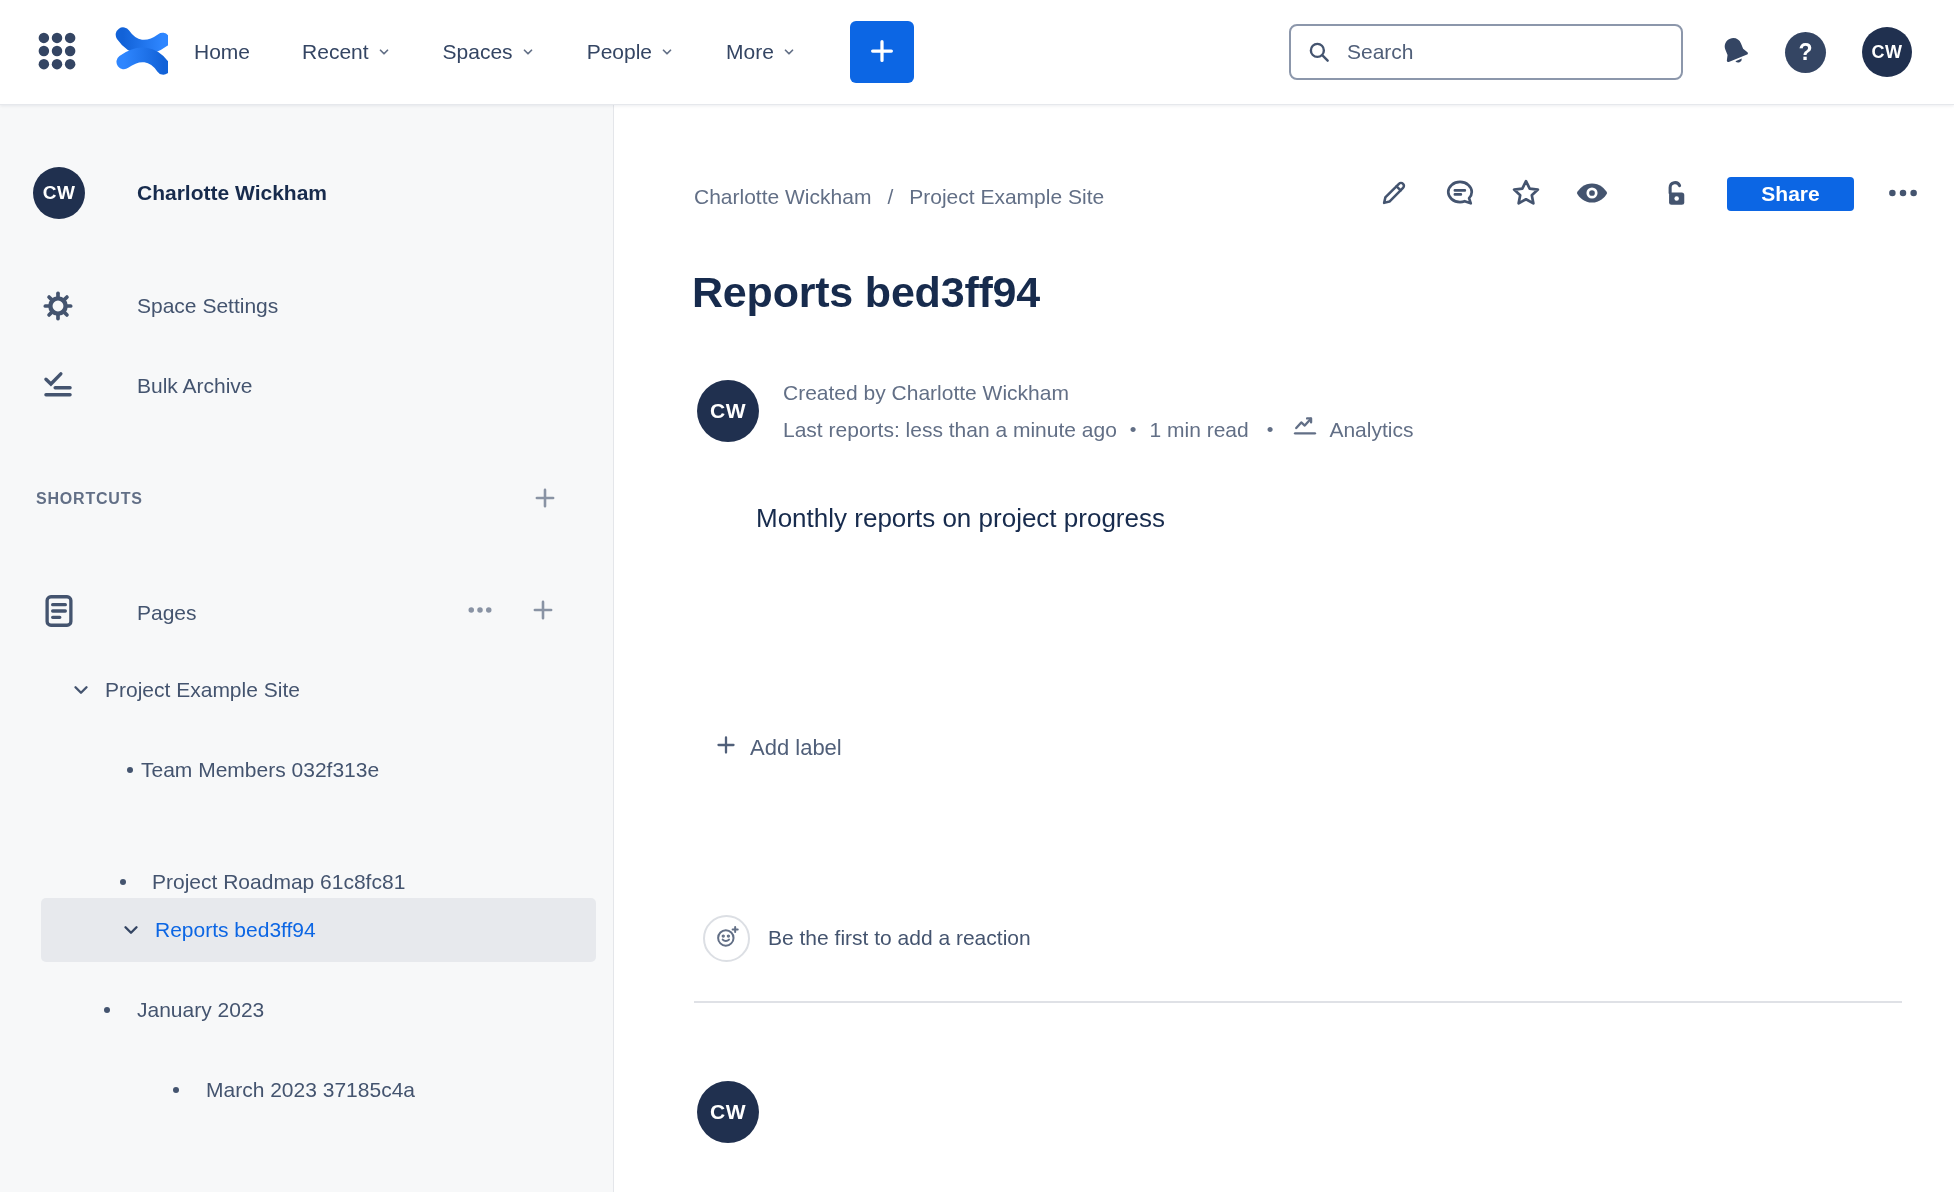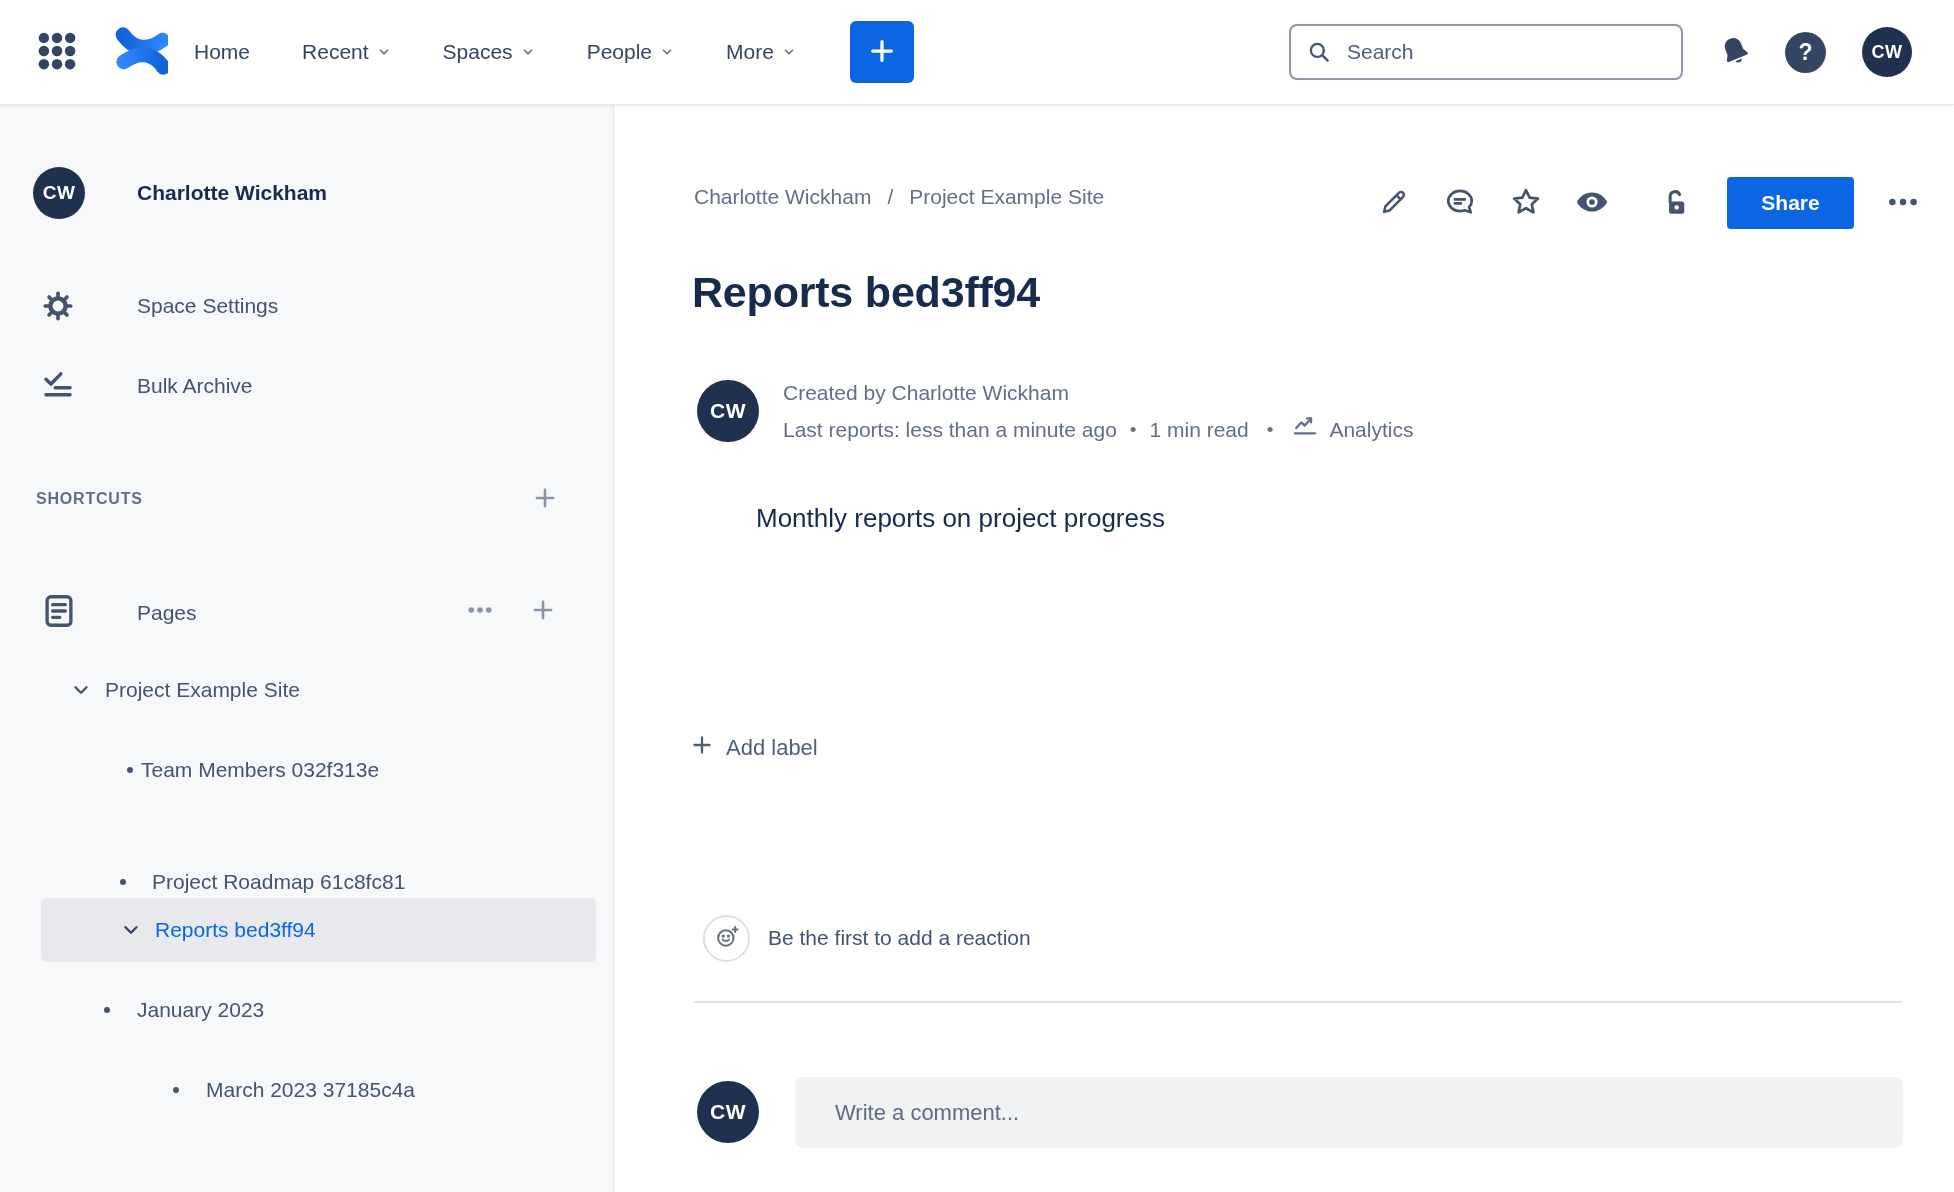--- a/index.html
+++ b/index.html
@@ -62,32 +62,32 @@
 
   
   .main { flex:1; position:relative; background:#fff; }
   .crumbs { position:absolute; left:80px; top:80px; display:flex; align-items:center; gap:16px;
     font-size:21px; color:#626F86; }
   .crumb-link { cursor:pointer; }
   .actions { position:absolute; right:34px; top:72px; display:flex; align-items:center; }
   .act-btn { background:none; border:none; cursor:pointer; width:34px; height:34px;
     display:flex; align-items:center; justify-content:center; margin-left:32px; padding:0; }
   .lock-gap { margin-left:50px; }
-  .share-btn { margin-left:34px; width:127px; height:52px; border:none; border-radius:4px;
+  .share-btn { margin-left:34px; width:127px; height:34px; border:none; border-radius:4px;
     background:#0C66E4; color:#fff; font-family:inherit; font-size:21px; font-weight:700; cursor:pointer; }
   .page-title { position:absolute; left:78px; top:163px; font-size:43px; font-weight:600;
     color:#172B4D; letter-spacing:-.2px; }
   .byline-avatar { position:absolute; left:83px; top:275px; width:62px; height:62px; font-size:21px; }
   .byline { position:absolute; left:169px; top:271px; font-size:21px; color:#626F86; }
   .byline .l1 { line-height:34px; }
   .byline .l2 { line-height:38px; display:flex; align-items:center; }
   .dot-sep { margin:0 13px; font-size:19px; }
   .analytics { display:flex; align-items:center; gap:10px; cursor:pointer; }
   .body-text { position:absolute; left:142px; top:398px; font-size:26px; color:#172B4D; }
-  .add-label { position:absolute; left:76px; top:628px; display:flex; align-items:center; gap:12px;
+  .add-label { position:absolute; left:100px; top:628px; display:flex; align-items:center; gap:12px;
     background:none; border:none; cursor:pointer; font-family:inherit; font-size:22px; color:#505F79; }
   .reaction-btn { position:absolute; left:89px; top:810px; width:47px; height:47px; border-radius:50%;
     background:#fff; border:2px solid #DCDFE4; cursor:pointer;
     display:flex; align-items:center; justify-content:center; }
   .reaction-hint { position:absolute; left:154px; top:821px; font-size:21px; color:#44546F; }
   .divider { position:absolute; left:80px; top:896px; width:1208px; height:2px; background:#DFE1E6; }
   .comment-avatar { position:absolute; left:83px; top:976px; width:62px; height:62px; font-size:21px; }
   .comment-box { position:absolute; left:181px; top:972px; width:1108px; height:71px;
     background:#F1F2F4; border-radius:8px; }
   .comment-input { width:100%; height:100%; background:transparent; border:none; outline:none;
@@ -433,19 +433,16 @@
           </svg>
         </span>
       </button>
       <span class="reaction-hint">Be the first to add a reaction</span>
 
       <div class="divider"></div>
 
       <span class="avatar comment-avatar">
         <span>CW</span>
       </span>
-      <div class="comment-box">
-        <input class="comment-input" type="text" placeholder="Write a comment..." style="">
-      </div>
 
     </main>
   </div>
 </div>
 
 </body></html>

